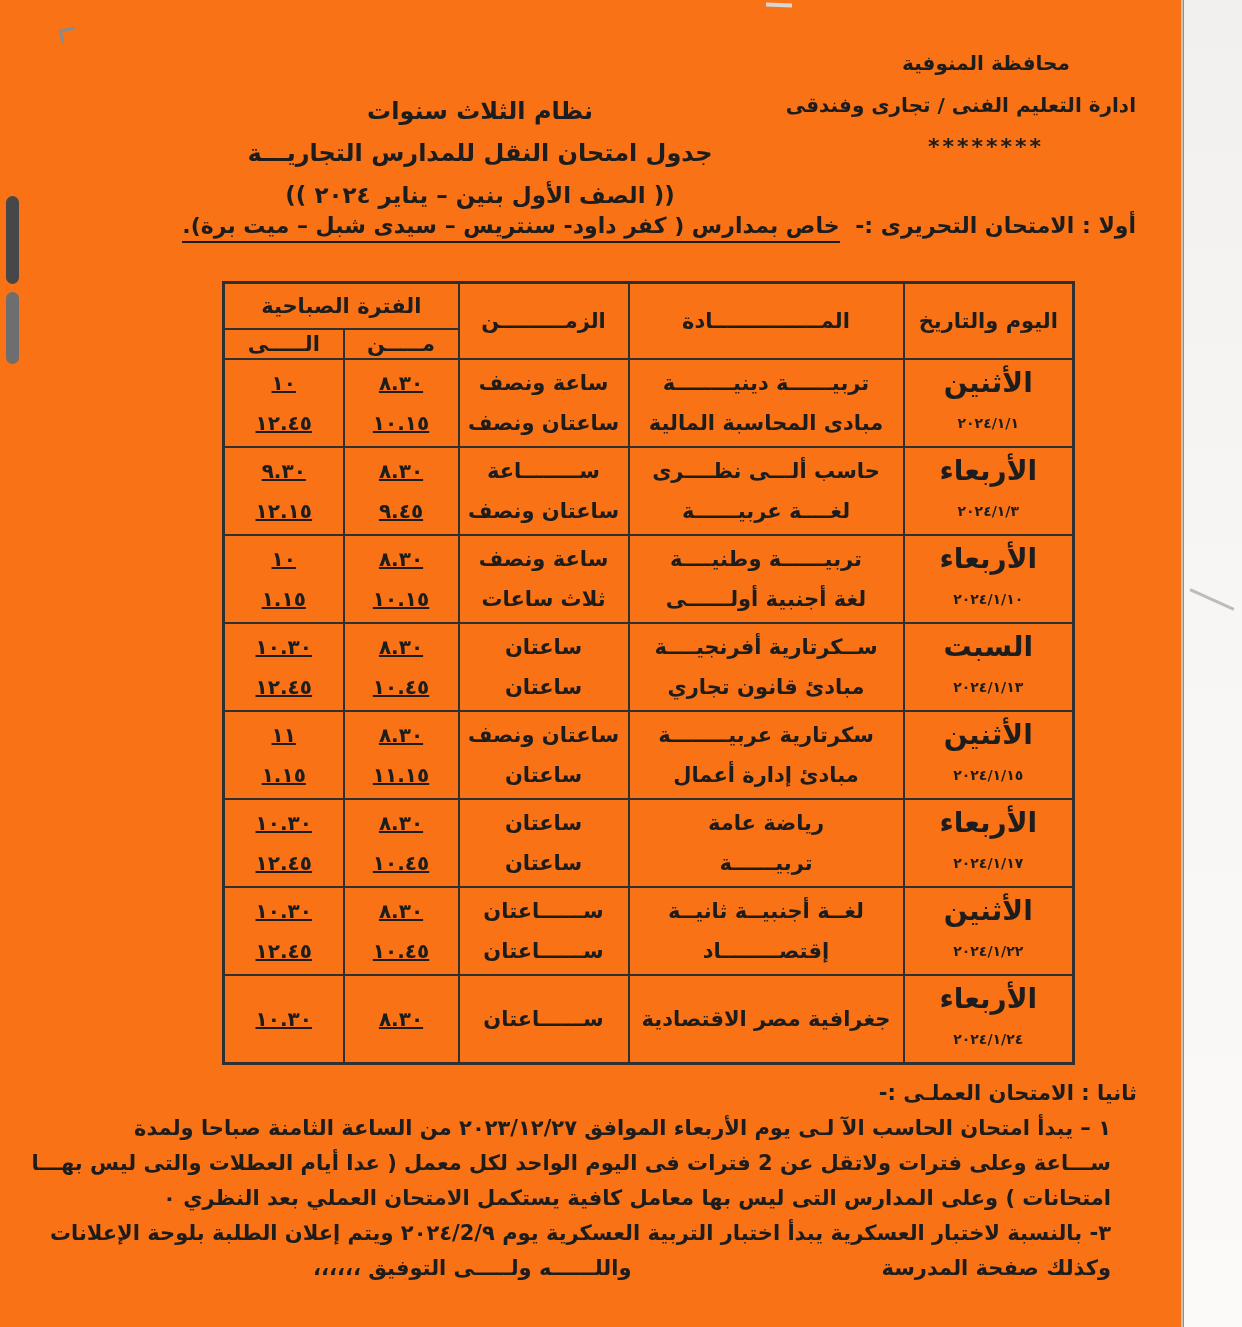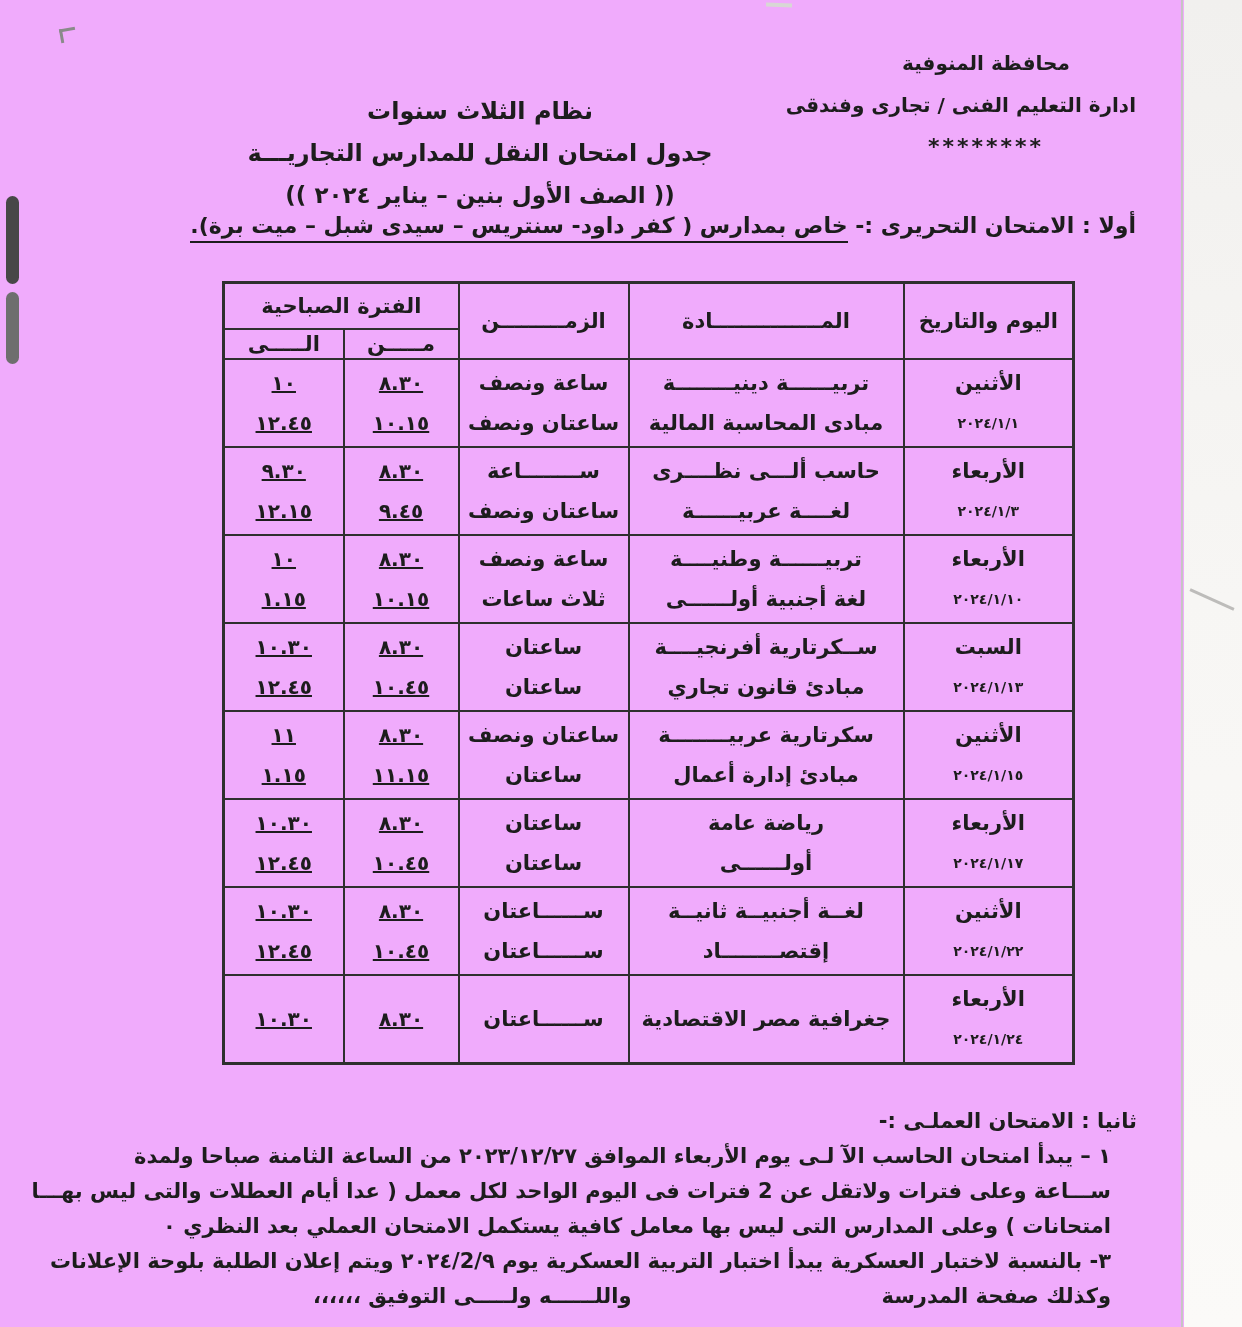--- a/index.html
+++ b/index.html
@@ -4,21 +4,21 @@
 <style>
   * { margin:0; padding:0; box-sizing:border-box; }
   body {
     width:1242px; height:1327px;
     background:#ffffff;
     font-family:"DejaVu Sans", sans-serif;
     color:#1d1d1d;
   }
   .page {
     position:relative; width:1242px; height:1327px;
-    background:#f0abfc; overflow:hidden;
+    background:#f97316; overflow:hidden;
     direction:rtl; font-weight:700;
   }
 
   
   .sb1 { position:absolute; left:6px; top:196px; width:13px; height:88px; background:#474747; border-radius:7px; }
   .sb2 { position:absolute; left:6px; top:292px; width:13px; height:72px; background:#6e6e6e; border-radius:7px; }
   .corner-mark { position:absolute; left:60px; top:28px; width:16px; height:14px;
     border-left:3px solid #8a8a8a; border-top:3px solid #8a8a8a; transform:rotate(-10deg); }
   .top-dash { position:absolute; left:766px; top:3px; width:26px; height:4px; background:#d8d7d5; transform:rotate(2deg); }
   .right-strip { position:absolute; left:1184px; top:0; width:58px; height:1327px;
@@ -31,40 +31,40 @@
     font-size:20px; line-height:42px; white-space:nowrap; }
   .org-block .sep { letter-spacing:3px; font-size:22px; }
 
   
   .title-block { position:absolute; top:90px; left:165px; width:630px; text-align:center;
     font-size:24px; line-height:42px; white-space:nowrap; }
   .title-block .t3 { font-size:23px; }
 
   
   .intro { position:absolute; top:213px; right:106px; width:1030px; font-size:22px; white-space:nowrap; }
-  .intro .schools { border-bottom:2.5px solid #1d1d1d; padding-bottom:3px; }
+  .intro .schools { border-bottom:2.5px solid #1d1d1d; padding-bottom:3px; margin-right:8px; }
 
   
   table.schedule { position:absolute; top:281px; right:167px; width:850px;
     border-collapse:collapse; table-layout:fixed; direction:rtl;
     border:3px solid #2f2f2f; }
   .schedule th, .schedule td { border:2.5px solid #2f2f2f; text-align:center; vertical-align:middle; font-weight:700; }
   .schedule thead th { font-size:21px; white-space:nowrap; }
   .schedule thead tr.h1 th { height:46px; }
   .schedule thead tr.h2 th { height:30px; }
   .c-day { width:170px; } .c-subject { width:275px; } .c-duration { width:170px; }
   .c-from { width:115px; } .c-to { width:120px; }
   .schedule td { padding:3px 4px; font-size:21px; }
   .cell-line { height:40px; display:flex; align-items:center; justify-content:center; white-space:nowrap; }
-  .day-name { height:40px; display:flex; align-items:center; justify-content:center; font-size:21px; }
+  .day-name { height:40px; display:flex; align-items:center; justify-content:center; font-size:28px; }
   .day-date { height:40px; display:flex; align-items:center; justify-content:center; font-size:14px; }
   .num { font-size:20px;text-decoration:underline; }
 
   
-  .footer { position:absolute; top:1104px; right:105px; width:1032px;
+  .footer { position:absolute; top:1076px; right:105px; width:1032px;
     font-size:21px; line-height:35px; text-align:right; }
   .footer .f-line { white-space:nowrap; }
   .footer .indent { padding-right:26px; }
   .f-last { display:flex; padding-right:26px; }
   .f-last .closing { margin-right:250px; }
 </style>
 </head>
 <body>
 
 <div class="page">
@@ -230,21 +230,21 @@
       </td>
     </tr>
 
     <tr>
       <td>
         <div class="day-name">الأربعاء</div>
         <div class="day-date">٢٠٢٤/١/١٧</div>
       </td>
       <td>
         <div class="cell-line">رياضة عامة</div>
-        <div class="cell-line">أولــــــى</div>
+        <div class="cell-line">تربيــــــة</div>
       </td>
       <td>
         <div class="cell-line">ساعتان</div>
         <div class="cell-line">ساعتان</div>
       </td>
       <td>
         <div class="cell-line num">٨.٣٠</div>
         <div class="cell-line num">١٠.٤٥</div>
       </td>
       <td>

